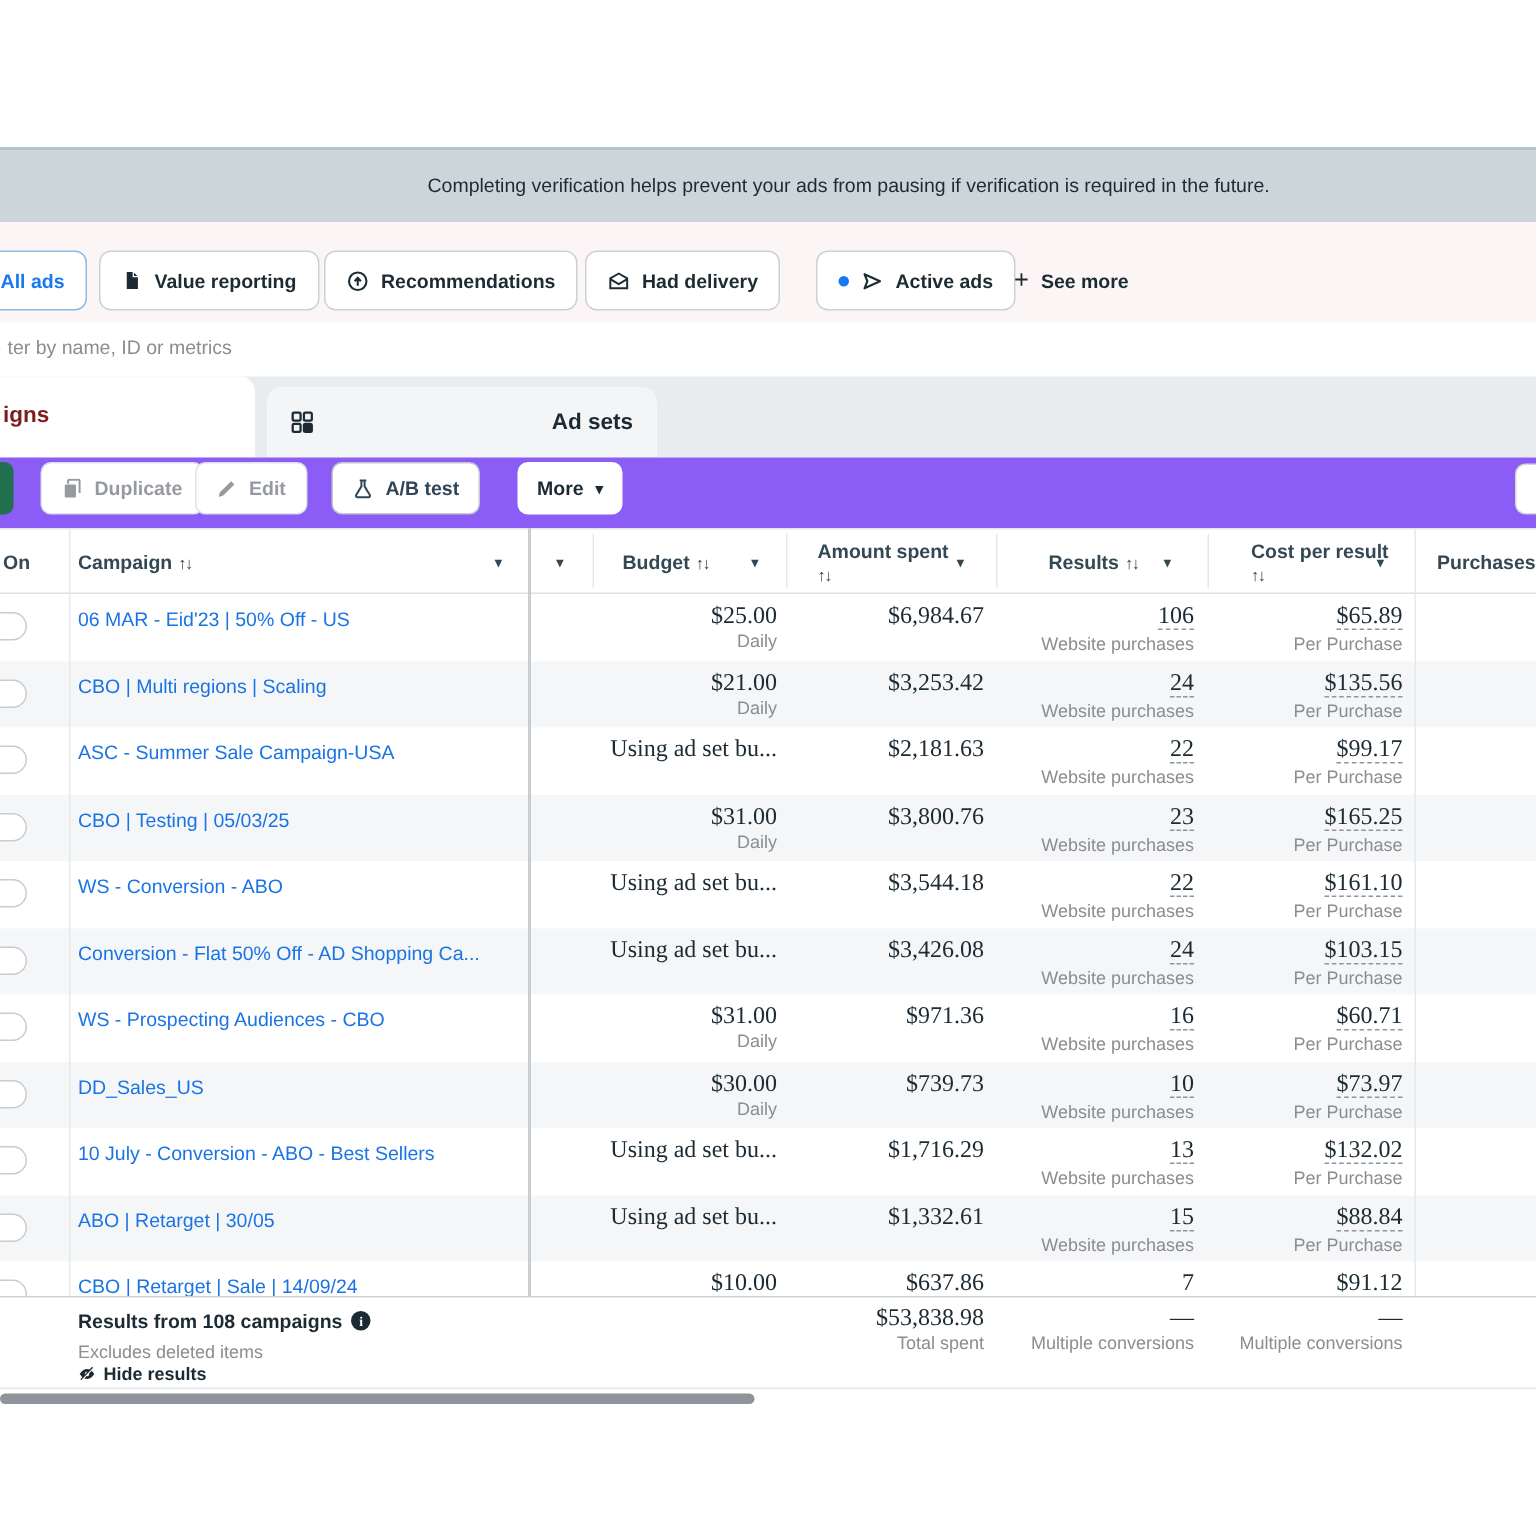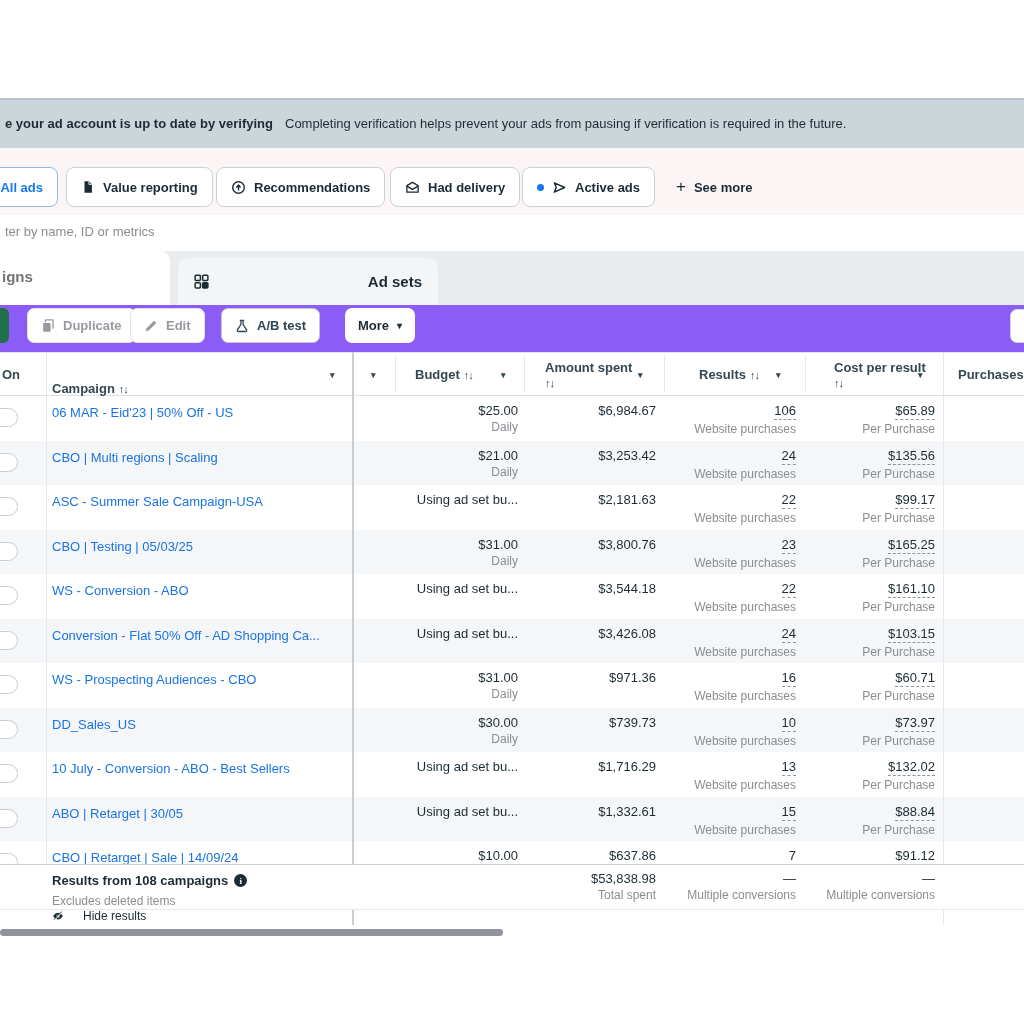--- a/index.html
+++ b/index.html
@@ -20,21 +20,21 @@
   .plus{font-size:17px;font-weight:400;color:#1c2b33;}
 
   
   .searchrow{position:absolute;left:0;top:215px;width:1024px;height:36px;background:#fff;}
   .searchrow .ph{position:absolute;left:5px;top:0;line-height:34px;font-size:13px;color:#8a8d91;}
 
   
   .tabband{position:absolute;left:0;top:251px;width:1024px;height:54px;background:#e9ecee;}
   .tab{position:absolute;box-sizing:border-box;font-size:15px;font-weight:700;color:#1c2b33;}
   .tab.campaigns{left:0;top:251px;width:170px;height:54px;background:#fff;border-radius:0 10px 0 0;}
-  .tab.campaigns .lbl{position:absolute;left:2px;top:0;line-height:52px;color:#737373;}
+  .tab.campaigns .lbl{position:absolute;left:2px;top:0;line-height:52px;color:#7f1d1d;}
   .tab.gray{top:258px;height:47px;background:#f3f5f6;border-radius:10px 10px 0 0;display:flex;align-items:center;gap:10px;padding:0 16px;}
   .tab.adsets{left:178px;width:260px;justify-content:space-between;}
   .tab.ads{left:446px;width:254px;}
 
   
   .toolbar{position:absolute;left:0;top:305px;width:1024px;height:47px;background:#8b5cf6;}
   .greenfrag{position:absolute;left:0;top:3px;width:9px;height:35px;background:#20704e;border-radius:0 6px 6px 0;}
   .tbtn{position:absolute;top:3px;height:35px;display:flex;align-items:center;gap:8px;padding:0 13px;border:1px solid #dfe3e7;border-radius:7px;background:#fff;font-size:13px;font-weight:700;color:#969aa0;box-sizing:border-box;white-space:nowrap;}
   .tbtn.dup{left:27px;}
   .tbtn.edit{left:130px;}
@@ -54,47 +54,46 @@
   .vline{position:absolute;background:#e6e9ec;width:1px;}
   .vline.heavy{width:2px;background:#c9ced3;}
 
   
   .tbody{position:absolute;left:0;top:396px;width:1024px;height:490px;}
   .trow{position:absolute;left:0;width:1024px;height:44.5px;background:#fff;}
   .trow.alt{background:#f5f6f7;}
   .toggle{position:absolute;left:-14px;top:12px;width:32px;height:19px;border:1.5px solid #c8cdd2;border-radius:10px;background:#fff;box-sizing:border-box;}
   .cname{position:absolute;left:52px;top:9px;font-size:13px;color:#1b74e4;white-space:nowrap;}
   .cellr{position:absolute;top:7px;text-align:right;}
-  .v1{font-size:13px;color:#1c2b33;line-height:15px;}
+  .v1{font-size:16px;color:#1c2b33;line-height:15px;font-family:Liberation Serif, serif;}
   .v2{font-size:12px;color:#8a8d91;margin-top:3px;line-height:13px;}
   .und{display:inline-block;border-bottom:1px dashed #8f959b;padding-bottom:1px;}
   .c-budget{left:398px;width:120px;}
   .c-spent{left:525px;width:131px;}
   .c-results{left:650px;width:146px;}
   .c-cost{left:800px;width:135px;}
 
   
-  .tfoot{position:absolute;left:0;top:864px;width:1024px;height:46px;background:#fff;border-top:1px solid #ccd0d4;border-bottom:1px solid #e6e8eb;box-sizing:border-box;padding-left:12px;}
+  .tfoot{position:absolute;left:0;top:864px;width:1024px;height:62px;background:#fff;border-top:1px solid #ccd0d4;border-bottom:1px solid #e6e8eb;box-sizing:border-box;padding-left:12px;}
   .f-sum{position:absolute;left:52px;top:8px;font-size:13px;font-weight:700;color:#1c2b33;display:flex;align-items:center;gap:6px;}
   .f-exc{position:absolute;left:52px;top:29px;font-size:12px;color:#8a8d91;}
-  .f-hide{position:absolute;left:52px;top:44px;font-size:12px;font-weight:400;color:#1c2b33;display:flex;align-items:center;gap:19px;}
+  .f-hide{position:absolute;left:52px;top:44px;font-size:12px;font-weight:700;color:#1c2b33;display:flex;align-items:center;gap:5px;}
   .infoi{display:inline-flex;width:13px;height:13px;border-radius:50%;background:#1c2b33;color:#fff;font-size:9px;font-weight:700;align-items:center;justify-content:center;font-family:"Liberation Serif",serif;}
   .fcell{position:absolute;top:6px;text-align:right;}
 
   .hscroll{position:absolute;left:0;top:929px;width:503px;height:7px;background:#909399;border-radius:4px;}
 
   .icon{display:inline-flex;align-items:center;justify-content:center;}
 </style>
 </head>
 <body>
 
 <div id="stage">
 
   <div class="banner">
-    <span class="b-bold">e your ad account is up to date by verifying</span>
     <span class="b-msg">Completing verification helps prevent your ads from pausing if verification is required in the future.</span>
   </div>
 
   <div class="pillband"></div>
   <div class="pill allads">
     <span>All ads</span>
   </div>
   <div class="pill" style="left:66px;">
     <span class="icon">
       <svg width="14" height="14" viewBox="0 0 16 16">
@@ -115,21 +114,21 @@
   </div>
   <div class="pill" style="left:216px;">
     <span class="icon">
       <svg width="15" height="15" viewBox="0 0 16 16" fill="none" stroke="#1c2b33" stroke-width="1.5">
           <circle cx="8" cy="8" r="6.2"></circle>
           <path d="M8 11.2 V5.8 M5.8 8 L8 5.5 L10.2 8"></path>
         </svg>
     </span>
     <span>Recommendations</span>
   </div>
-  <div class="pill" style="left:522px;align-items:center;">
+  <div class="pill" style="left:544px;align-items:center;">
     <span class="bluedot"></span>
     <span class="icon">
       <svg width="15" height="15" viewBox="0 0 16 16" fill="none" stroke="#1c2b33" stroke-width="1.5" stroke-linejoin="round">
           <path d="M2.5 3 L13.5 8 L2.5 13 L4.5 8 Z"></path>
         </svg>
     </span>
     <span>Active ads</span>
   </div>
   <div class="pill noborder" style="left:662px;">
     <span class="plus">+</span>
@@ -187,21 +186,21 @@
     </div>
     <div class="tbtn more">
       <span>More</span>
       <span class="dd">▾</span>
     </div>
     <div class="partialbtn"></div>
   </div>
 
   <div class="thead">
     <span class="hl" style="left:2px;top:14px;">On</span>
-    <span class="hl" style="left:52px;top:28px;"><span>Campaign</span><span class="sortg">↑↓</span></span>
+    <span class="hl" style="left:52px;top:14px;"><span>Campaign</span><span class="sortg">↑↓</span></span>
     <span class="ddh" style="left:330px;">▾</span>
     <span class="ddh" style="left:371px;">▾</span>
     <span class="hl" style="left:415px;top:14px;"><span>Budget</span><span class="sortg">↑↓</span></span>
     <span class="ddh" style="left:501px;">▾</span>
     <span class="hl hdr2" style="left:545px;top:7px;"><span>Amount spent</span><br><span class="sortg" style="margin-left:0;">↑↓</span></span>
     <span class="ddh" style="left:638px;">▾</span>
     <span class="hl" style="left:699px;top:14px;"><span>Results</span><span class="sortg">↑↓</span></span>
     <span class="ddh" style="left:776px;">▾</span>
     <span class="hl hdr2" style="left:834px;top:7px;"><span>Cost per result</span><br><span class="sortg" style="margin-left:0;">↑↓</span></span>
     <span class="ddh" style="left:918px;">▾</span>

